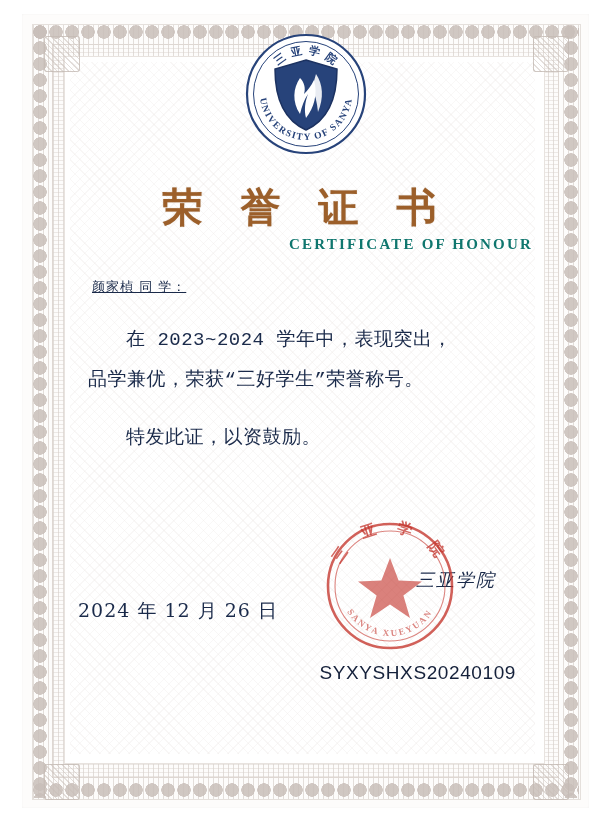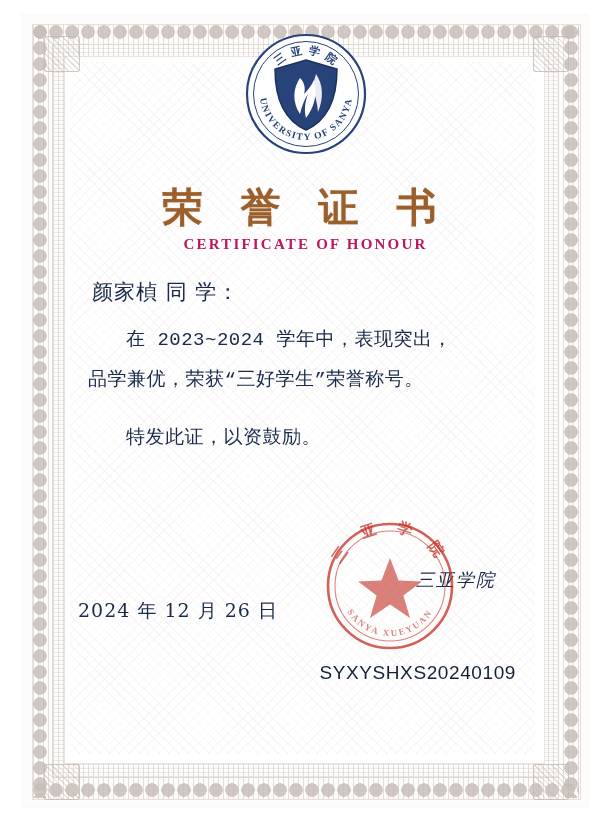--- a/index.html
+++ b/index.html
@@ -164,37 +164,38 @@
     font-weight: 700;
     letter-spacing: 12px;
     color: #9c5f2a;
     text-shadow: 0 0 1px rgba(120,70,25,0.45);
   }
   .title-en {
     position: absolute;
     left: 0;
     top: 216px;
     width: 455px;
-    text-align: center;
+    text-align: right;
     font-family: "Liberation Serif", serif;
     font-size: 15px;
     font-weight: 700;
     letter-spacing: 2.2px;
-    color: #be185d;
+    color: #0f766e;
   }
 
   
   .salutation {
     position: absolute;
     left: 14px;
     top: 258px;
     font-family: "DejaVu Serif", serif;
-    font-size: 21px;
+    font-size: 13px;
     color: #1a2a4a;
     letter-spacing: 1px;
+    text-decoration: underline;
   }
   .para {
     position: absolute;
     left: 10px;
     width: 440px;
     font-family: Liberation Mono, monospace;
     font-size: 19px;
     line-height: 40px;
     color: #1a2a4a;
     letter-spacing: 0.5px;

